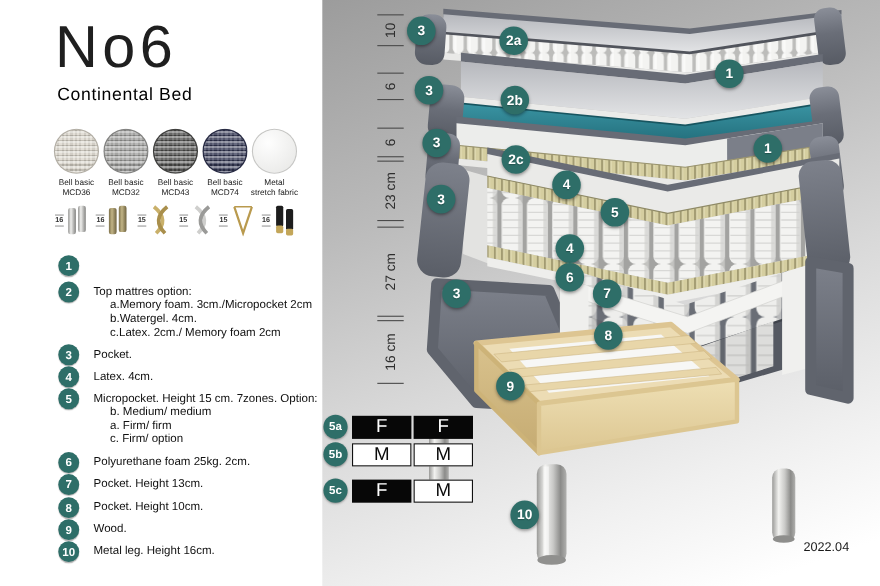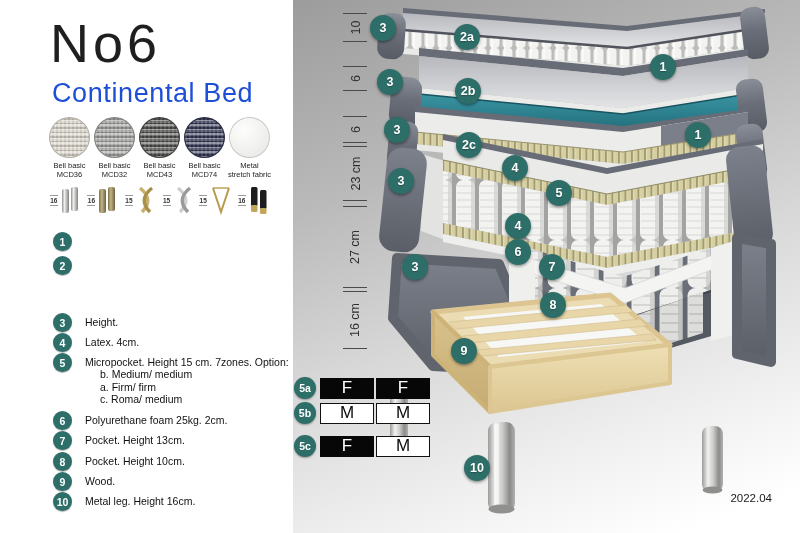--- a/index.html
+++ b/index.html
@@ -2,22 +2,22 @@
 <html><head>
 <meta charset="utf-8">
 <style>
   html,body{margin:0;padding:0;background:#fff;}
   .stage{position:relative;width:800px;height:533px;background:#fff;overflow:hidden;
          font-family:"Liberation Sans",sans-serif;color:#1c1c1c;}
   
   .left{position:absolute;left:0;top:0;width:345px;height:533px;background:#fff;}
   .title{position:absolute;left:50px;top:16px;font-size:54px;font-weight:300;
          letter-spacing:4px;color:#1f1f1f;line-height:1;}
-  .subtitle{position:absolute;left:52px;top:78px;font-size:27px;font-weight:400;
-         letter-spacing:.6px;color:#1d4ed8;}
+  .subtitle{position:absolute;left:52px;top:78px;font-size:16px;font-weight:400;
+         letter-spacing:.6px;color:#000000;}
   .swatches{position:absolute;left:47px;top:117px;display:flex;}
   .swatch-item{width:45px;display:flex;flex-direction:column;align-items:center;}
   .swatch{width:41px;height:41px;border-radius:50%;position:relative;overflow:hidden;
           border:1px solid rgba(0,0,0,.18);box-sizing:border-box;}
   .weave{position:absolute;inset:0;border-radius:50%;
      background:
        repeating-linear-gradient(0deg, rgba(255,255,255,.45) 0 1.5px, rgba(0,0,0,.12) 1.5px 3px, rgba(255,255,255,.18) 3px 4.5px),
        repeating-linear-gradient(90deg, rgba(255,255,255,.12) 0 2px, rgba(0,0,0,.08) 2px 4px);}
   .weave.plain{background:radial-gradient(circle at 35% 30%, rgba(255,255,255,.9), rgba(0,0,0,.05));}
   .swatch-label{margin-top:3px;font-size:7.5px;line-height:1.25;text-align:center;color:#222;}
@@ -195,36 +195,42 @@
             <rect x="12" y="23" width="6.5" height="6" rx="1.5" fill="#c3a659"></rect>
           </svg>
       </div>
     </div>
 
     <div class="lgd-item" style="top:232px">
       <div class="lgd-circle">1</div>
     </div>
     <div class="lgd-item" style="top:256px">
       <div class="lgd-circle">2</div>
+      <div class="lgd-text">
+        <div>Top mattres option:</div>
+        <div class="lgd-sub">a.Memory foam. 3cm./Micropocket 2cm</div>
+        <div class="lgd-sub">b.Watergel. 4cm.</div>
+        <div class="lgd-sub">c.Latex. 2cm./ Memory foam 2cm</div>
+      </div>
     </div>
     <div class="lgd-item" style="top:313px">
       <div class="lgd-circle">3</div>
-      <div class="lgd-text">Height.</div>
+      <div class="lgd-text">Pocket.</div>
     </div>
     <div class="lgd-item" style="top:333px">
       <div class="lgd-circle">4</div>
       <div class="lgd-text">Latex. 4cm.</div>
     </div>
     <div class="lgd-item" style="top:353px">
       <div class="lgd-circle">5</div>
       <div class="lgd-text">
         <div>Micropocket. Height 15 cm. 7zones. Option:</div>
         <div class="lgd-sub">b. Medium/ medium</div>
         <div class="lgd-sub">a. Firm/ firm</div>
-        <div class="lgd-sub">c. Roma/ medium</div>
+        <div class="lgd-sub">c. Firm/ option</div>
       </div>
     </div>
     <div class="lgd-item" style="top:411px">
       <div class="lgd-circle">6</div>
       <div class="lgd-text">Polyurethane foam 25kg. 2cm.</div>
     </div>
     <div class="lgd-item" style="top:431px">
       <div class="lgd-circle">7</div>
       <div class="lgd-text">Pocket. Height 13cm.</div>
     </div>

